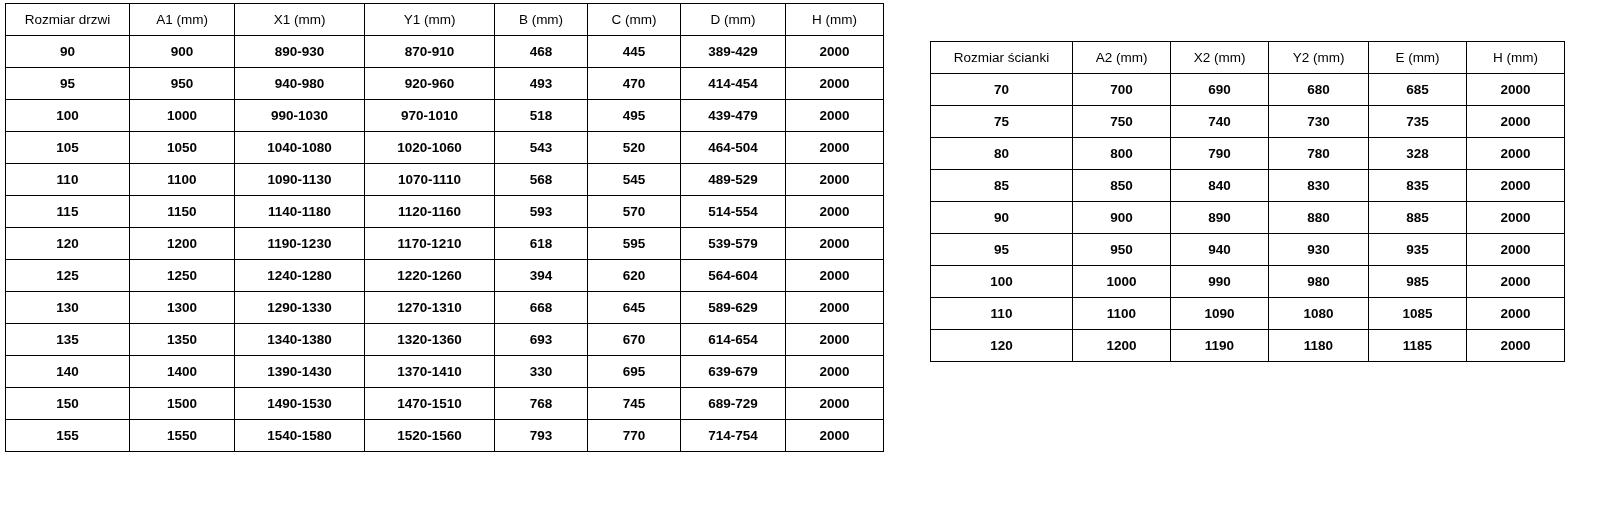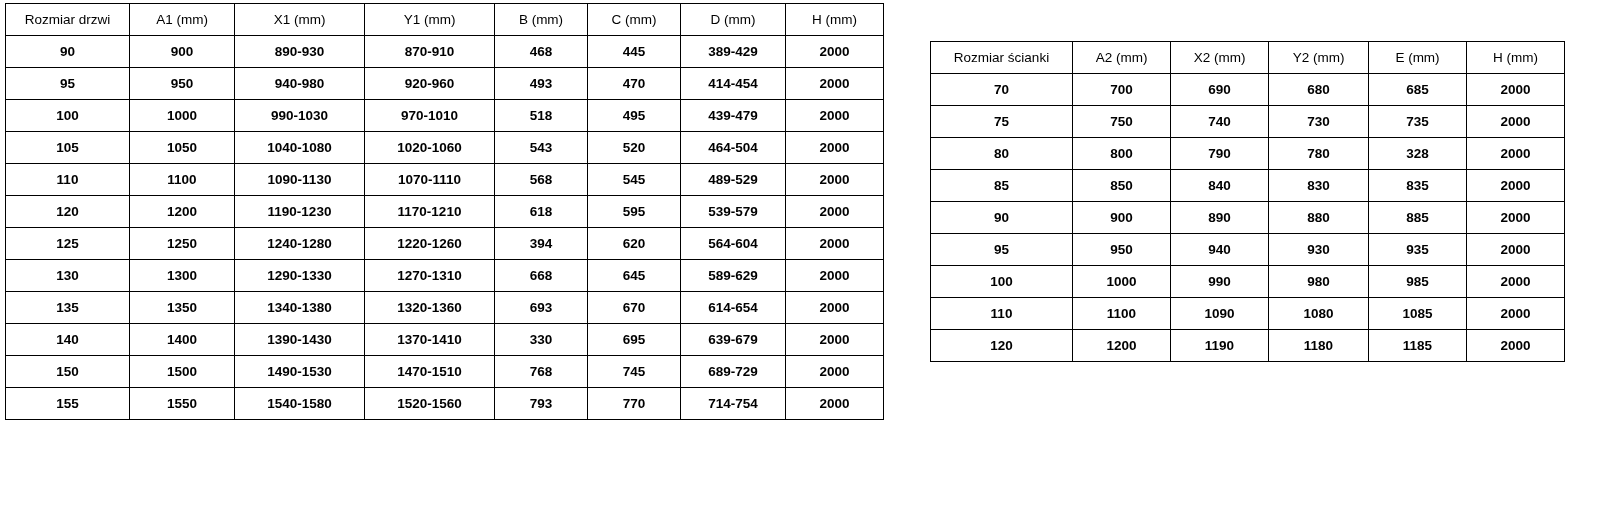--- a/index.html
+++ b/index.html
@@ -148,20 +148,30 @@
           <td>110</td>
           <td>1100</td>
           <td>1090-1130</td>
           <td>1070-1110</td>
           <td>568</td>
           <td>545</td>
           <td>489-529</td>
           <td>2000</td>
         </tr>
         <tr>
+          <td>115</td>
+          <td>1150</td>
+          <td>1140-1180</td>
+          <td>1120-1160</td>
+          <td>593</td>
+          <td>570</td>
+          <td>514-554</td>
+          <td>2000</td>
+        </tr>
+        <tr>
           <td>120</td>
           <td>1200</td>
           <td>1190-1230</td>
           <td>1170-1210</td>
           <td>618</td>
           <td>595</td>
           <td>539-579</td>
           <td>2000</td>
         </tr>
         <tr>

